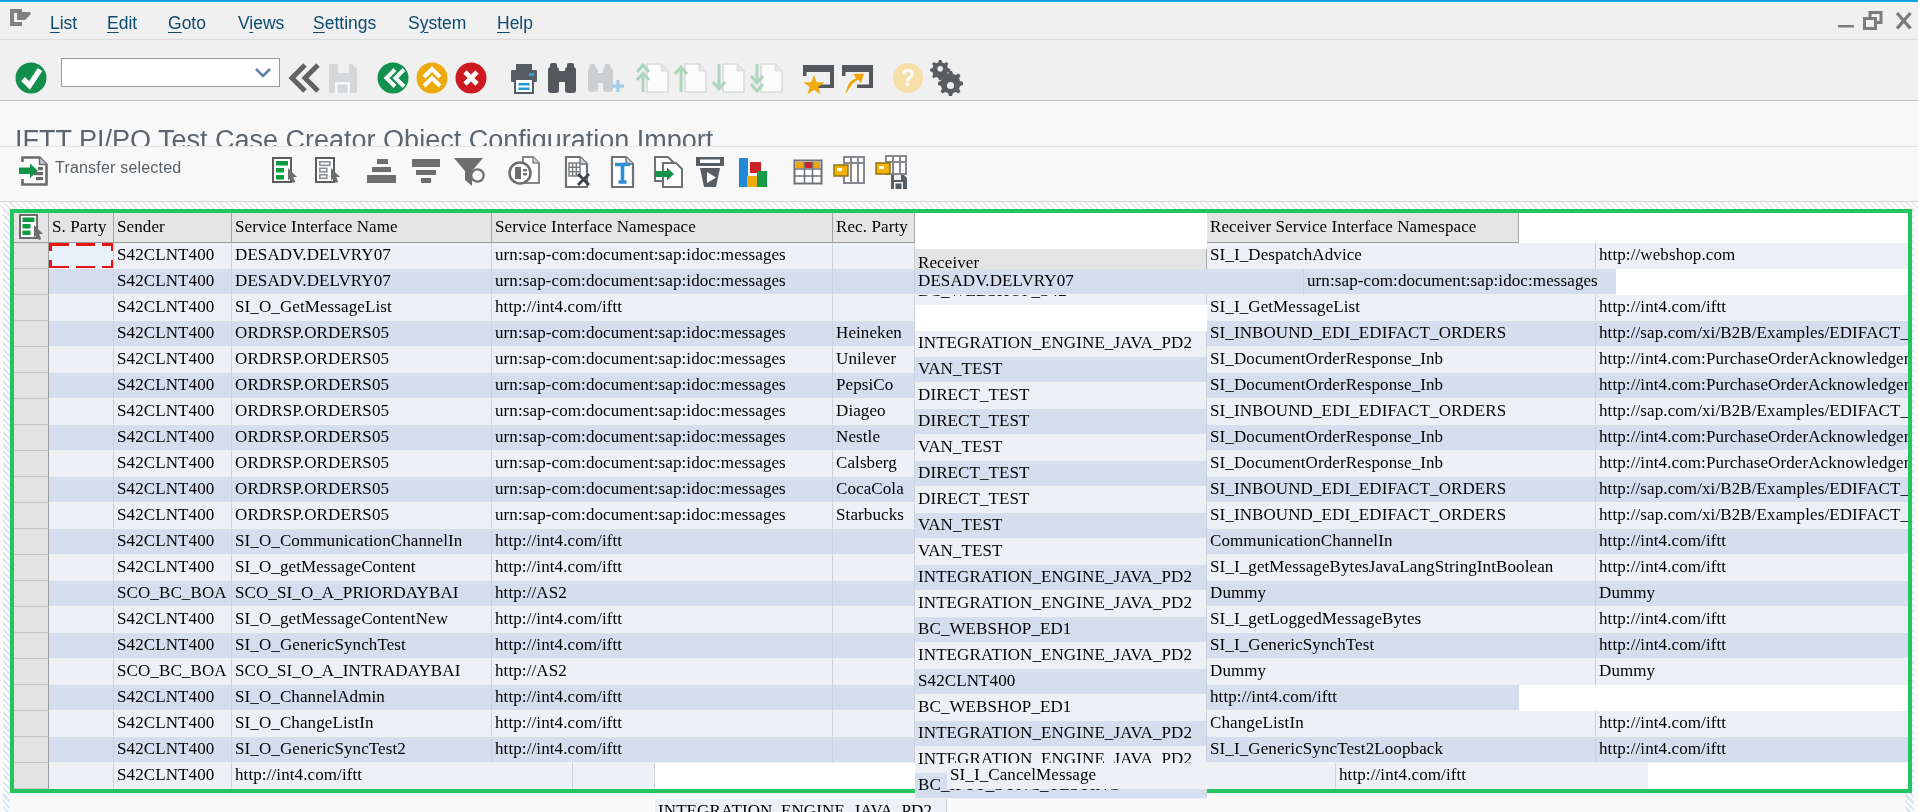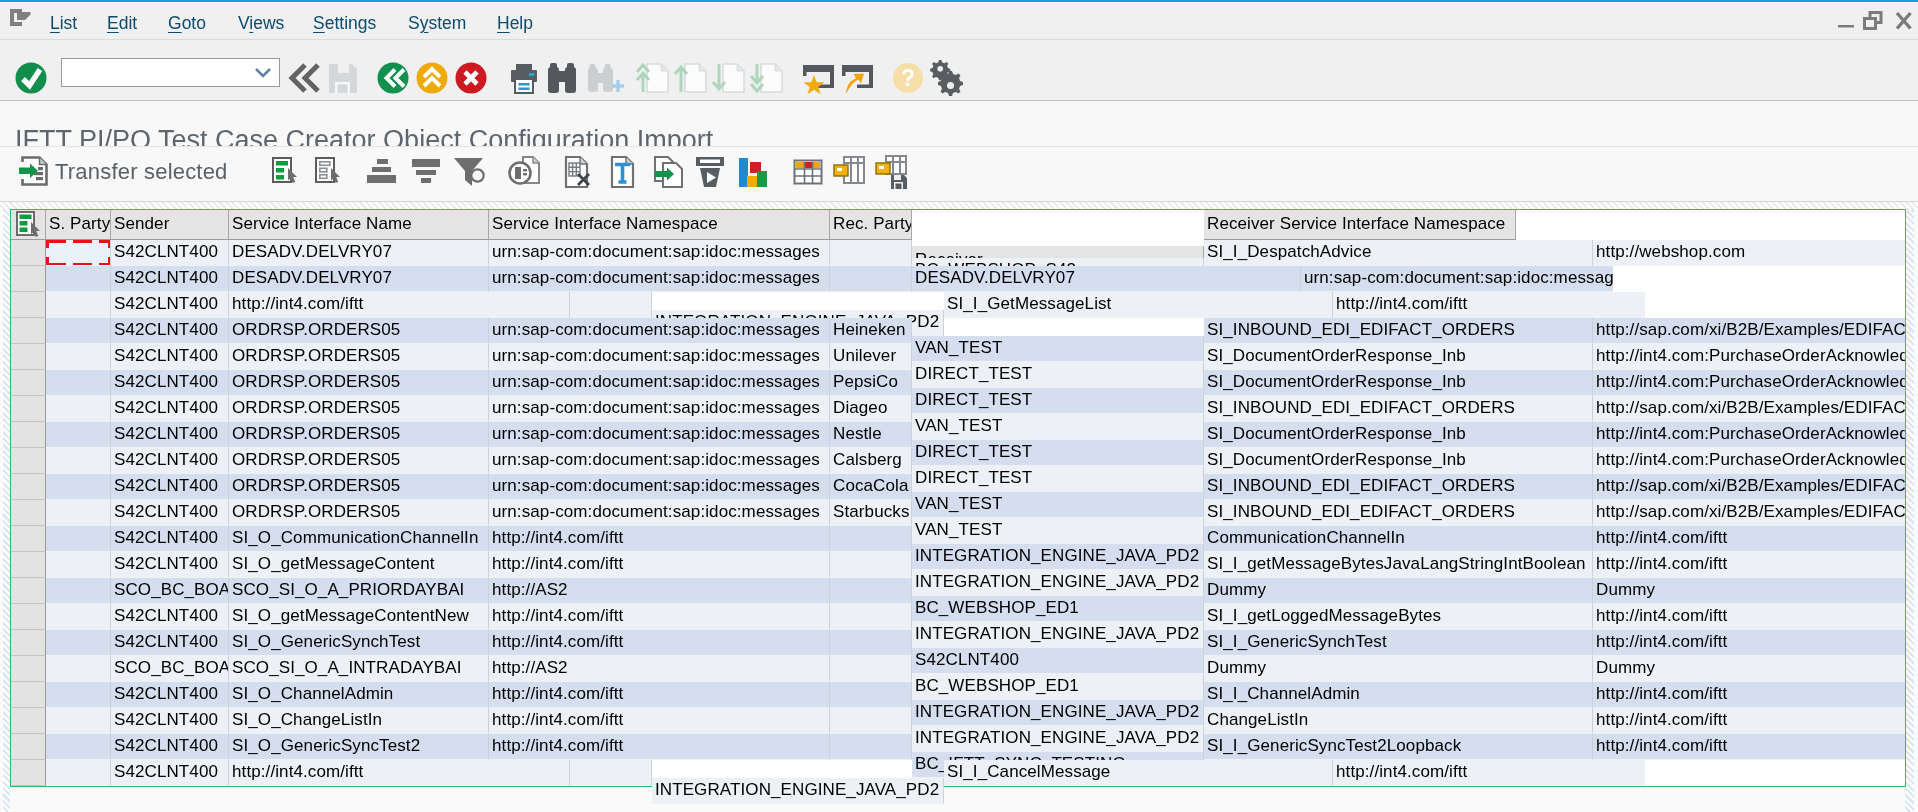--- a/index.html
+++ b/index.html
@@ -13,32 +13,32 @@
 .mi{position:absolute;top:10px;font-size:17.5px;color:#0c4a6e;}
 .mi u{text-decoration:underline;text-underline-offset:3px;}
 #menusep{left:0;top:39px;width:1918px;height:1px;background:#dadada;}
 #toolbar{left:0;top:40px;width:1918px;height:60px;background:#f0f0f0;}
 #toolsep{left:0;top:100px;width:1918px;height:1px;background:#c3c3c3;}
 #titlebar{left:0;top:101px;width:1918px;height:46px;background:#f8f8f8;}
 #title{position:absolute;left:15px;top:24px;font-size:27px;color:#5d666f;}
 #titlesep{left:0;top:146px;width:1918px;height:1px;background:#e4e4e4;}
 #apptb{left:0;top:147px;width:1918px;height:54px;background:#f8f8f8;}
 #appsep{left:0;top:201px;width:1918px;height:1px;background:#d4d4d4;}
-#transfer-label{position:absolute;left:55px;top:12px;font-size:22px;letter-spacing:0.2px;color:#5a6166;}
+#transfer-label{position:absolute;left:55px;top:12px;font-size:16px;letter-spacing:0.2px;color:#5a6166;}
 
 #work{left:0;top:202px;width:1918px;height:610px;background:#fafafa;}
 #topband{left:0;top:0;width:1918px;height:8px;
  background:repeating-linear-gradient(45deg,#ffffff 0 2.3px,#ececee 2.3px 4.5px);}
 #bandL{left:3px;top:8px;width:7px;height:602px;
  background:repeating-linear-gradient(45deg,#ffffff 0 2.3px,#d9e6f3 2.3px 4.5px);}
 #bandR{left:1905px;top:8px;width:9px;height:602px;
  background:repeating-linear-gradient(45deg,#ffffff 0 2.3px,#d9e6f3 2.3px 4.5px);}
 
-#grid{left:10px;top:7px;border:1px solid #22c55e;background:#fff;}
-.row{display:flex;width:1894px;height:26px;align-items:center;}
+#grid{left:10px;top:7px;border:4px solid #22c55e;background:#fff;font-family:Liberation Serif, serif;}
+.row{display:flex;width:1894px;height:26px;}
 .hrow{display:flex;width:1894px;height:30px;}
 .c{height:100%;border-right:1px solid #c9d1db;border-bottom:1px solid #eef2f6;
  font-size:17px;letter-spacing:0.1px;color:#000;line-height:24px;padding-left:3px;overflow:hidden;white-space:pre;}
 .hrow .c{background:#e4e4e4;border-right:1px solid #a6a6a6;border-bottom:1px solid #9b9b9b;
  line-height:28px;}
 .c0{width:35px;background:#e1e1e1;border-right:1px solid #9b9b9b;border-bottom:1px solid #c3c3c3;}
 .c1{width:65px;}
 .c2{width:118px;}
 .c3{width:260px;}
 .c4{width:341px;}
@@ -351,20 +351,21 @@
 <div class="c c3">DESADV.DELVRY07</div>
 <div class="c c4">urn:sap-com:document:sap:idoc:messages</div>
 <div class="c c5"></div>
 <div class="c c7">DESADV.DELVRY07</div>
 <div class="c c8">urn:sap-com:document:sap:idoc:messages</div>
 </div>
 <div class="row rl">
 <div class="c c0"></div>
           <div class="c c1"></div>
 <div class="c c2">S42CLNT400</div>
+<div class="c c3">SI_O_GetMessageList</div>
 <div class="c c4">http://int4.com/iftt</div>
 <div class="c c5"></div>
 <div class="c c6">INTEGRATION_ENGINE_JAVA_PD2</div>
 <div class="c c7">SI_I_GetMessageList</div>
 <div class="c c8">http://int4.com/iftt</div>
 </div>
 <div class="row rb">
 <div class="c c0"></div>
           <div class="c c1"></div>
 <div class="c c2">S42CLNT400</div>
@@ -519,21 +520,20 @@
 <div class="c c8">Dummy</div>
 </div>
 <div class="row rb">
 <div class="c c0"></div>
           <div class="c c1"></div>
 <div class="c c2">S42CLNT400</div>
 <div class="c c3">SI_O_ChannelAdmin</div>
 <div class="c c4">http://int4.com/iftt</div>
 <div class="c c5"></div>
 <div class="c c6">INTEGRATION_ENGINE_JAVA_PD2</div>
-<div class="c c7">SI_I_ChannelAdmin</div>
 <div class="c c8">http://int4.com/iftt</div>
 </div>
 <div class="row rl">
 <div class="c c0"></div>
           <div class="c c1"></div>
 <div class="c c2">S42CLNT400</div>
 <div class="c c3">SI_O_ChangeListIn</div>
 <div class="c c4">http://int4.com/iftt</div>
 <div class="c c5"></div>
 <div class="c c6">INTEGRATION_ENGINE_JAVA_PD2</div>

